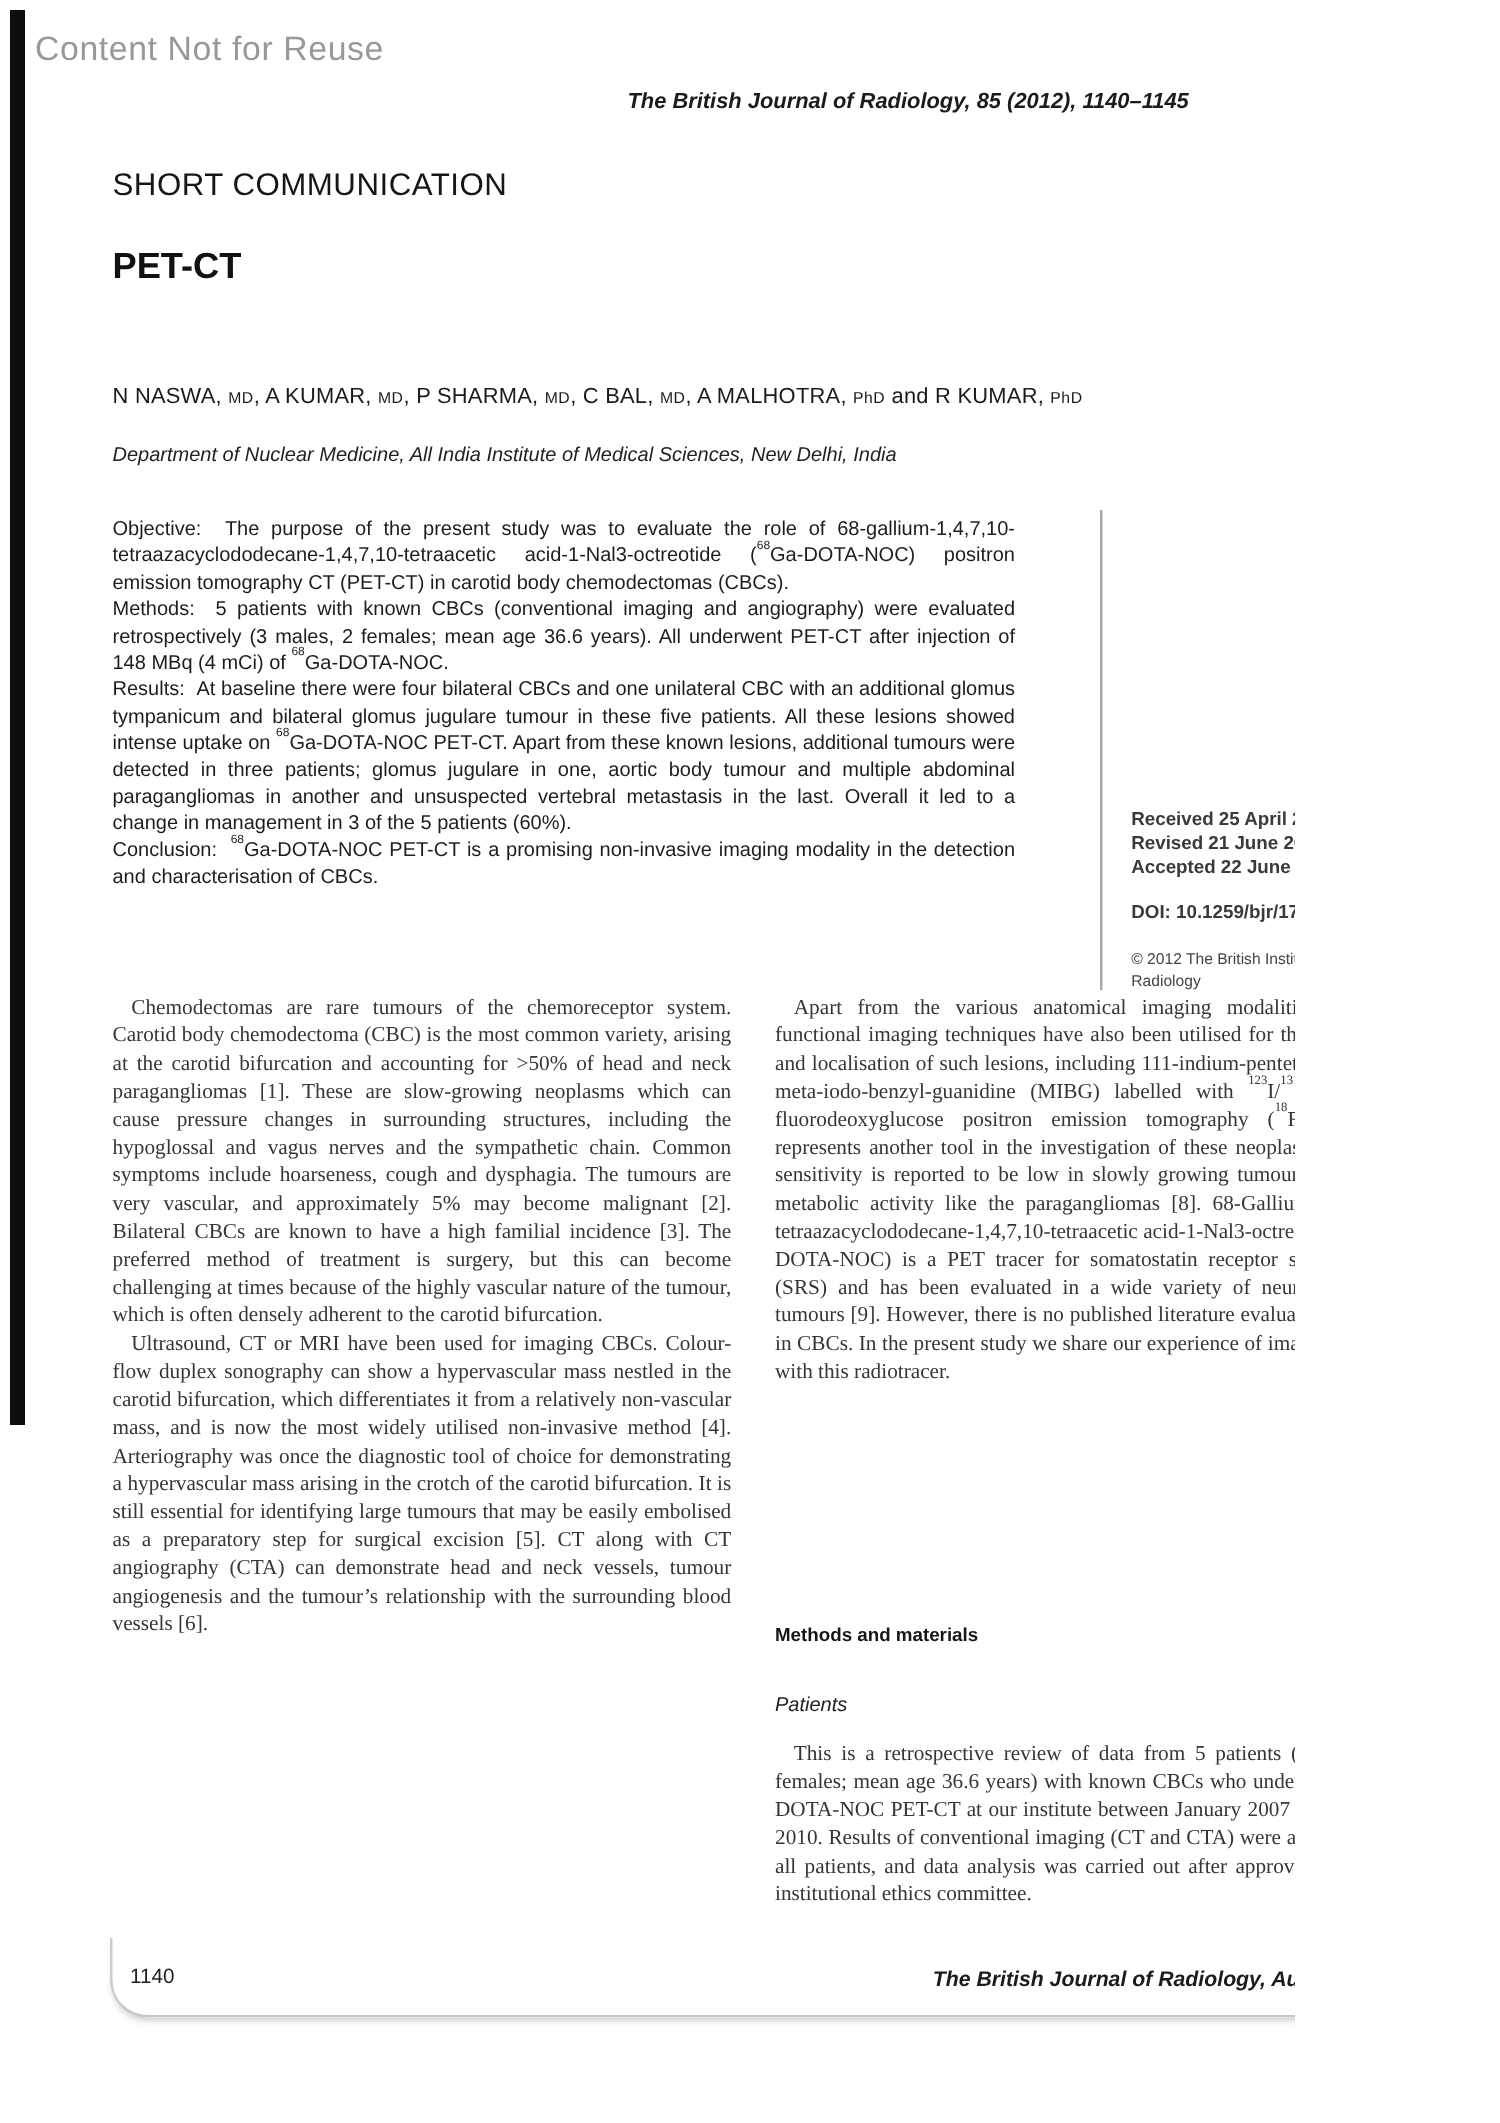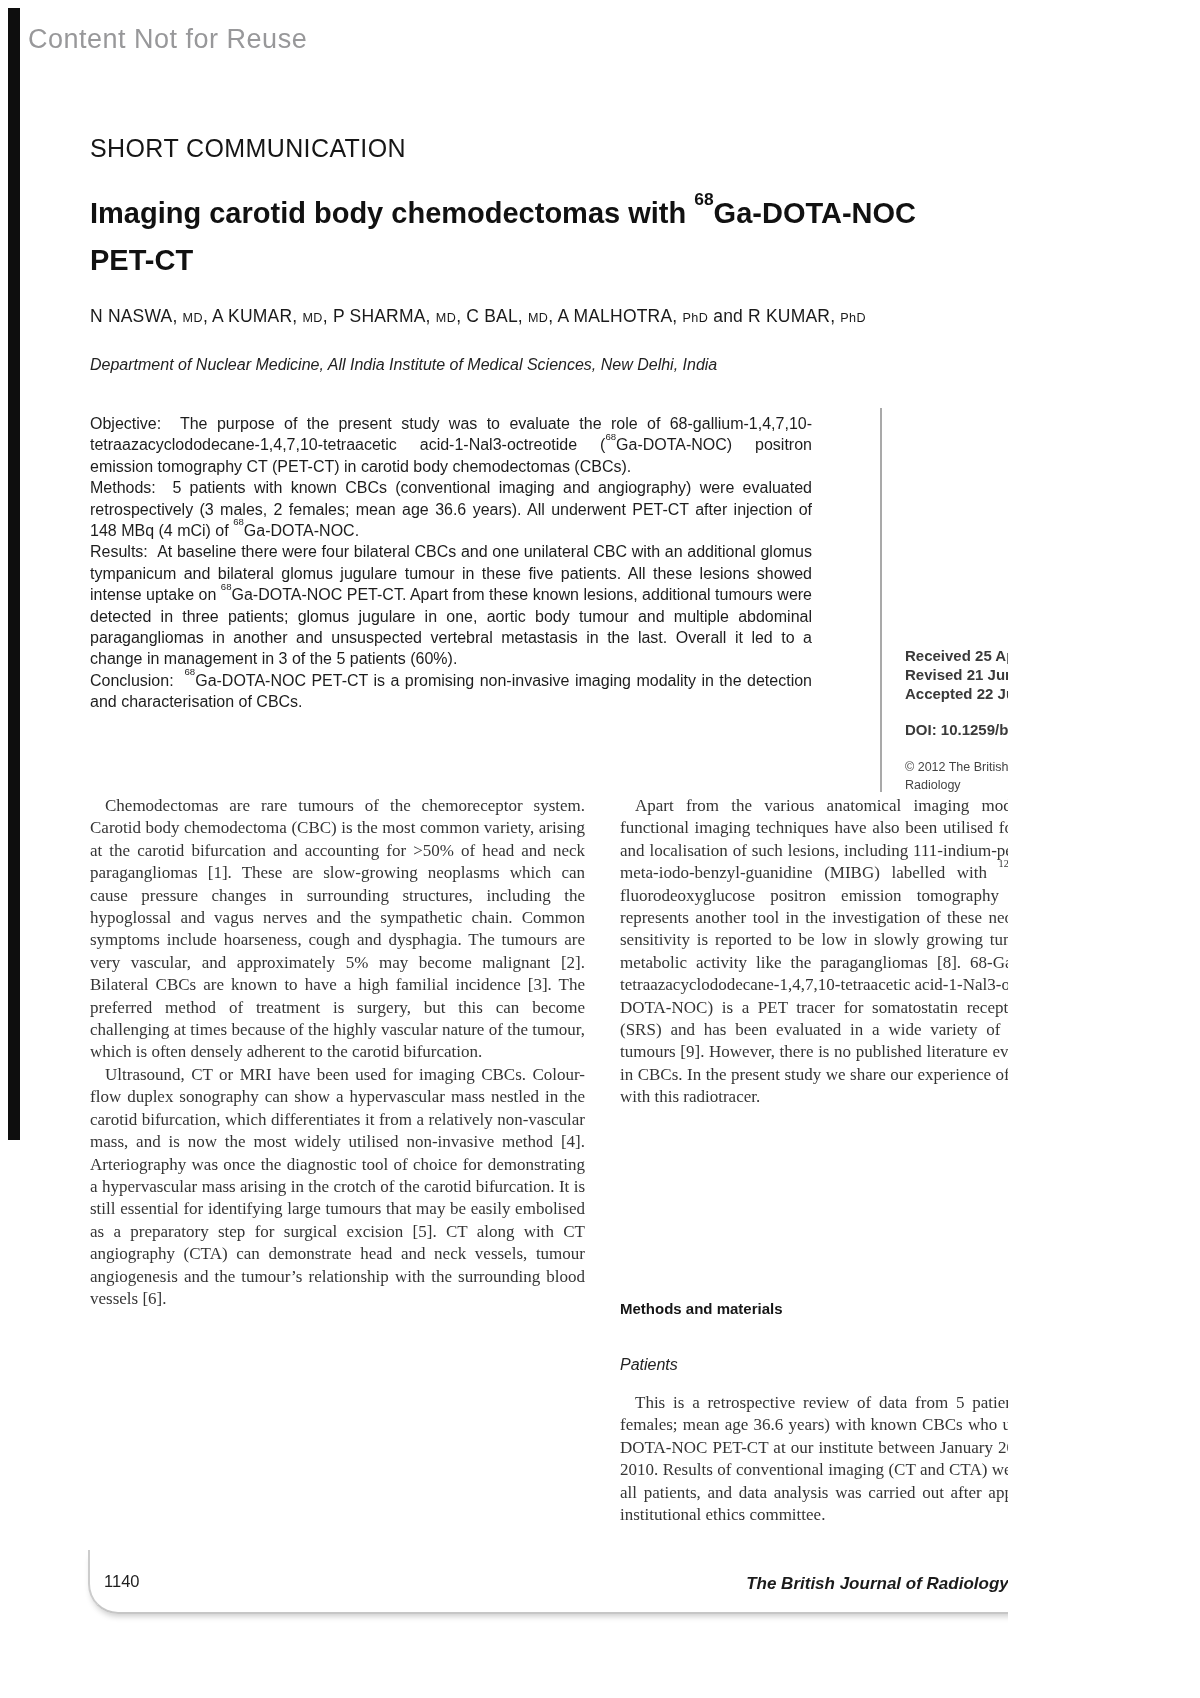--- a/index.html
+++ b/index.html
@@ -3,20 +3,21 @@
 <meta charset="utf-8">
 <style>
   html,body{margin:0;padding:0;background:#ffffff;}
   .page{
     position:relative;
     width:1008px;height:1698px;
     background:#ffffff;
     font-family:"Liberation Sans", sans-serif;
     color:#2d2d2d;
     overflow:hidden;
+    padding-left:28px;
   }
   .redaction-bar{
     position:absolute;left:8px;top:8px;width:12px;height:1132px;
     background:#0e0e0e;
   }
   .watermark{
     position:absolute;left:28px;top:24px;
     font-size:27px;color:#98989a;letter-spacing:0.5px;
   }
   .journal-ref{
@@ -104,25 +105,25 @@
 </style>
 </head>
 <body>
 
 <div class="page">
 
   <div class="redaction-bar"></div>
 
   <div class="watermark">Content Not for Reuse</div>
 
+  <div class="journal-ref">The British Journal of Radiology, 85 (2012), 1140–1145</div>
 
   <div class="section-label">SHORT COMMUNICATION</div>
 
   <div class="title">
-    <div>Imaging carotid body chemodectomas with <sup>68</sup>Ga-DOTA-NOC</div>
     <div>PET-CT</div>
   </div>
 
   <div class="authors">N NASWA, <span class="sc">MD</span>, A KUMAR, <span class="sc">MD</span>, P SHARMA, <span class="sc">MD</span>, C BAL, <span class="sc">MD</span>, A MALHOTRA, <span class="sc">PhD</span> and R KUMAR, <span class="sc">PhD</span></div>
 
   <div class="affiliation">Department of Nuclear Medicine, All India Institute of Medical Sciences, New Delhi, India</div>
 
   <div class="abstract">
     <p><span class="lbl">Objective:</span><span>The purpose of the present study was to evaluate the role of 68-gallium-1,4,7,10-tetraazacyclododecane-1,4,7,10-tetraacetic acid-1-Nal3-octreotide (<sup>68</sup>Ga-DOTA-NOC) positron emission tomography CT (PET-CT) in carotid body chemodectomas (CBCs).</span></p>
     <p><span class="lbl">Methods:</span><span>5 patients with known CBCs (conventional imaging and angiography) were evaluated retrospectively (3 males, 2 females; mean age 36.6 years). All underwent PET-CT after injection of 148 MBq (4 mCi) of <sup>68</sup>Ga-DOTA-NOC.</span></p>

